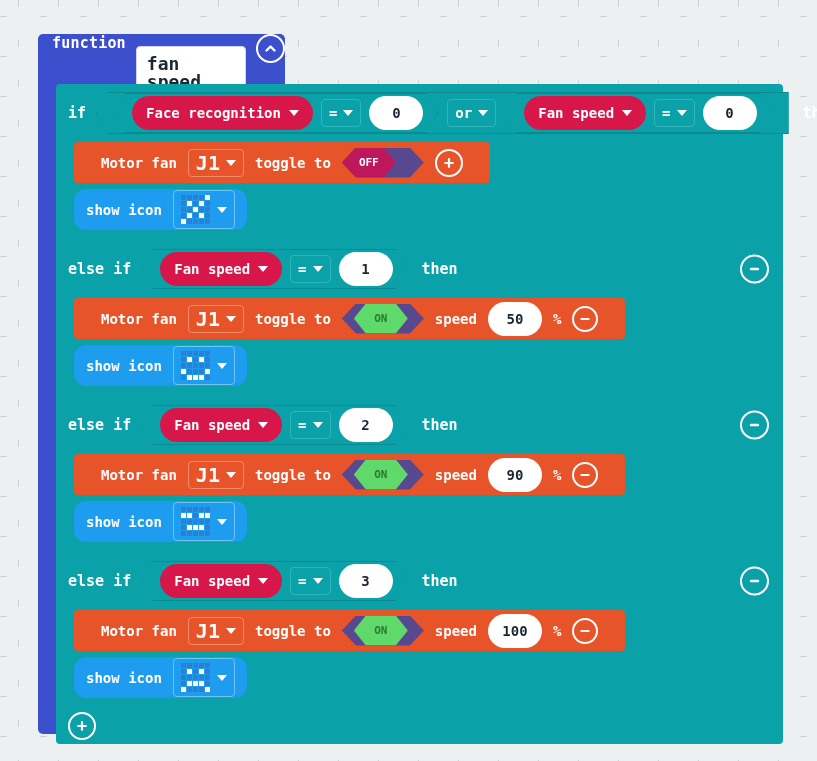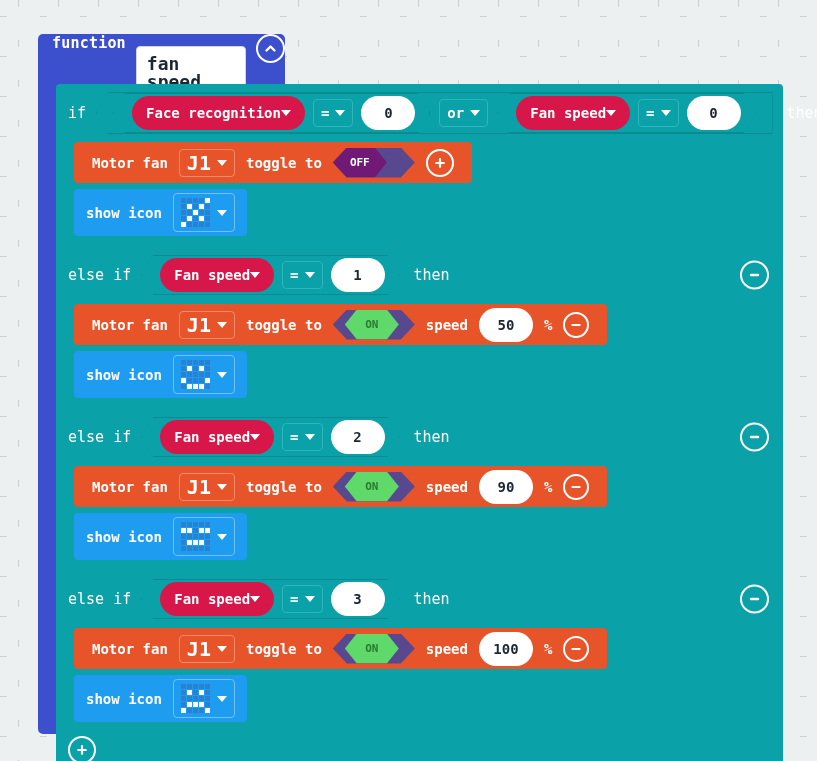--- a/index.html
+++ b/index.html
@@ -70,21 +70,21 @@
     border-radius:4px;
   }
   .row-head{
     position:relative;
     display:flex;align-items:center;
     height:58px;
     padding-left:12px;
     gap:0px;
   }
   .row-head .kw{
-    color:#fff;font-size:15px;font-weight:normal;
+    color:#fff;font-size:15px;font-weight:bold;
     margin-right:10px;white-space:nowrap;
   }
   .kw.then{margin-left:14px;text-align:right;}
 
   
   .hex-outer{
     position:relative;
     display:flex;align-items:center;
     height:40px;
     padding:0 16px;
@@ -104,21 +104,21 @@
     clip-path:polygon(12px 0,calc(100% - 12px) 0,100% 50%,calc(100% - 12px) 100%,12px 100%,0 50%);
   }
 
   
   .pill-red{
     background:#d7174a;
     color:#fff;font-size:14px;font-weight:bold;
     border-radius:17px;
     height:34px;
     display:flex;align-items:center;
-    padding:0 14px;gap:0;
+    padding:0 14px;gap:8px;
     white-space:nowrap;
   }
   
   .field-op{
     background:#0aa1a8;
     border:1px solid #2fb5ba;
     border-radius:4px;
     height:26px;
     display:flex;align-items:center;
     padding:0 7px;gap:6px;
@@ -150,21 +150,21 @@
     padding-left:18px;
     padding-bottom:4px;
   }
 
   
   .blk-motor{
     background:#e8542a;
     border-radius:4px;
     height:41px;
     display:inline-flex;align-items:center;
-    padding:0 18px;gap:11px;
+    padding:0 27px;gap:11px;
     color:#fff;font-size:14px;font-weight:bold;
     white-space:nowrap;
     position:relative;
   }
   .field-j1{
     background:#e8542a;
     border:1px solid #f28b6c;
     border-radius:4px;
     height:26px;
     display:flex;align-items:center;
@@ -179,41 +179,41 @@
     display:flex;align-items:center;
     position:relative;
   }
   .toggle .knob{
     width:54px;height:30px;
     clip-path:polygon(12px 0,calc(100% - 12px) 0,100% 50%,calc(100% - 12px) 100%,12px 100%,0 50%);
     display:flex;align-items:center;justify-content:center;
     font-size:11px;font-weight:bold;
     position:absolute;
   }
-  .toggle.off .knob{background:#701a75;color:#fff;left:0;}
+  .toggle.off .knob{background:#be185d;color:#fff;left:0;}
   .toggle.on  .knob{background:#5fd96a;color:#2b7a31;right:16px;}
 
   .minus-orange{
     width:22px;height:22px;border-radius:50%;
     border:2.2px solid #fff;
     display:flex;align-items:center;justify-content:center;
     flex:0 0 auto;
   }
   .plus-orange{
     width:24px;height:24px;border-radius:50%;
     border:2.4px solid #fff;
     display:flex;align-items:center;justify-content:center;
     flex:0 0 auto;
   }
 
   
   .blk-show{
     background:#1e9cf0;
-    border-radius:4px;
-    height:47px;
+    border-radius:12px;
+    height:41px;
     display:inline-flex;align-items:center;
     padding:0 12px;gap:11px;
     color:#fff;font-size:14px;font-weight:bold;
     white-space:nowrap;
   }
   .led-field{
     background:#1e9cf0;
     border:1px solid #6fc3f7;
     border-radius:4px;
     height:37px;

